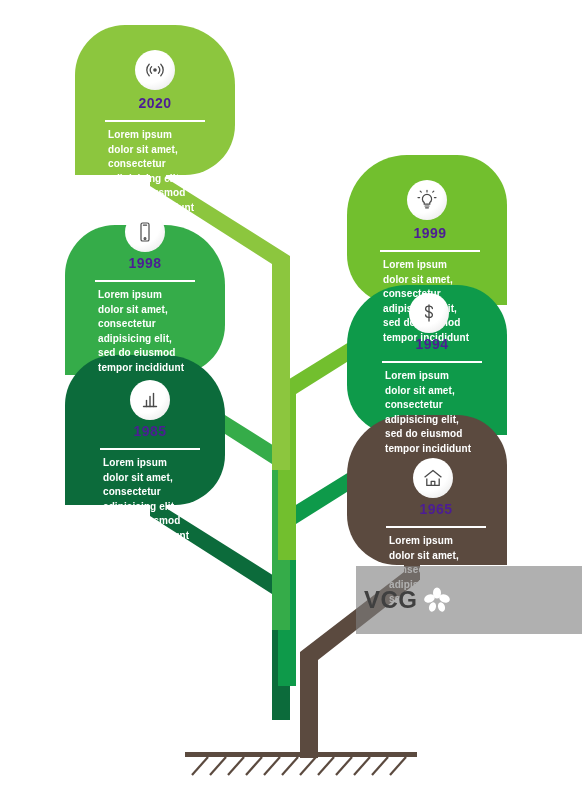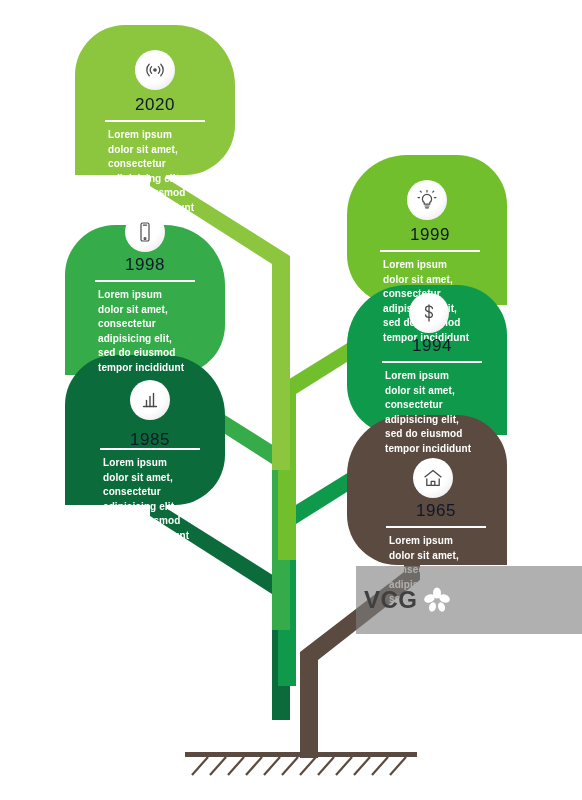--- a/index.html
+++ b/index.html
@@ -16,23 +16,23 @@
   .leaf-card { position:absolute; }
   .leaf-icon-circle {
     position:absolute;
     width:40px; height:40px;
     border-radius:50%;
     background:radial-gradient(circle at 35% 30%, #ffffff 0%, #ffffff 55%, #e2e2e2 100%);
     display:flex; align-items:center; justify-content:center;
   }
   .leaf-year {
     position:absolute;
-    color:#0f172a;
-    font-weight:normal;
-    font-size:17px;
+    color:#4c1d95;
+    font-weight:bold;
+    font-size:14px;
     letter-spacing:0.5px;
     text-align:center;
     white-space:nowrap;
   }
   .leaf-rule {
     position:absolute;
     height:2px;
     background:#ffffff;
   }
   .leaf-desc {
@@ -170,21 +170,21 @@
 
   <div class="leaf-card">
     <div class="leaf-icon-circle" style="left:130px; top:380px;">
       <svg width="24" height="24" viewBox="0 0 24 24" fill="none" stroke="#4a4a4a" stroke-width="1.4" stroke-linecap="round">
         <line x1="5.5" y1="18.5" x2="18.5" y2="18.5"></line>
         <line x1="8.5" y1="18.5" x2="8.5" y2="12.5"></line>
         <line x1="12" y1="18.5" x2="12" y2="8.5"></line>
         <line x1="15.5" y1="18.5" x2="15.5" y2="5.5"></line>
       </svg>
     </div>
-    <div class="leaf-year" style="left:100px; top:423px; width:100px;margin-top:7px;">1985</div>
+    <div class="leaf-year" style="left:100px; top:423px; width:100px;">1985</div>
     <div class="leaf-rule" style="left:100px; top:448px; width:100px;"></div>
     <div class="leaf-desc" style="left:103px; top:456px; width:92px;">Lorem ipsum dolor sit amet, consectetur adipisicing elit, sed do eiusmod tempor incididunt</div>
   </div>
 
   <div class="leaf-card">
     <div class="leaf-icon-circle" style="left:413px; top:458px;">
       <svg width="24" height="24" viewBox="0 0 24 24" fill="none" stroke="#4a4a4a" stroke-width="1.3" stroke-linejoin="round">
         <path d="M3.6 11.2 12 4.4l8.4 6.8"></path>
         <path d="M5.8 12.6v6.8h12.4v-6.8"></path>
         <path d="M10.2 19.4v-4.1h3.6v4.1"></path>

